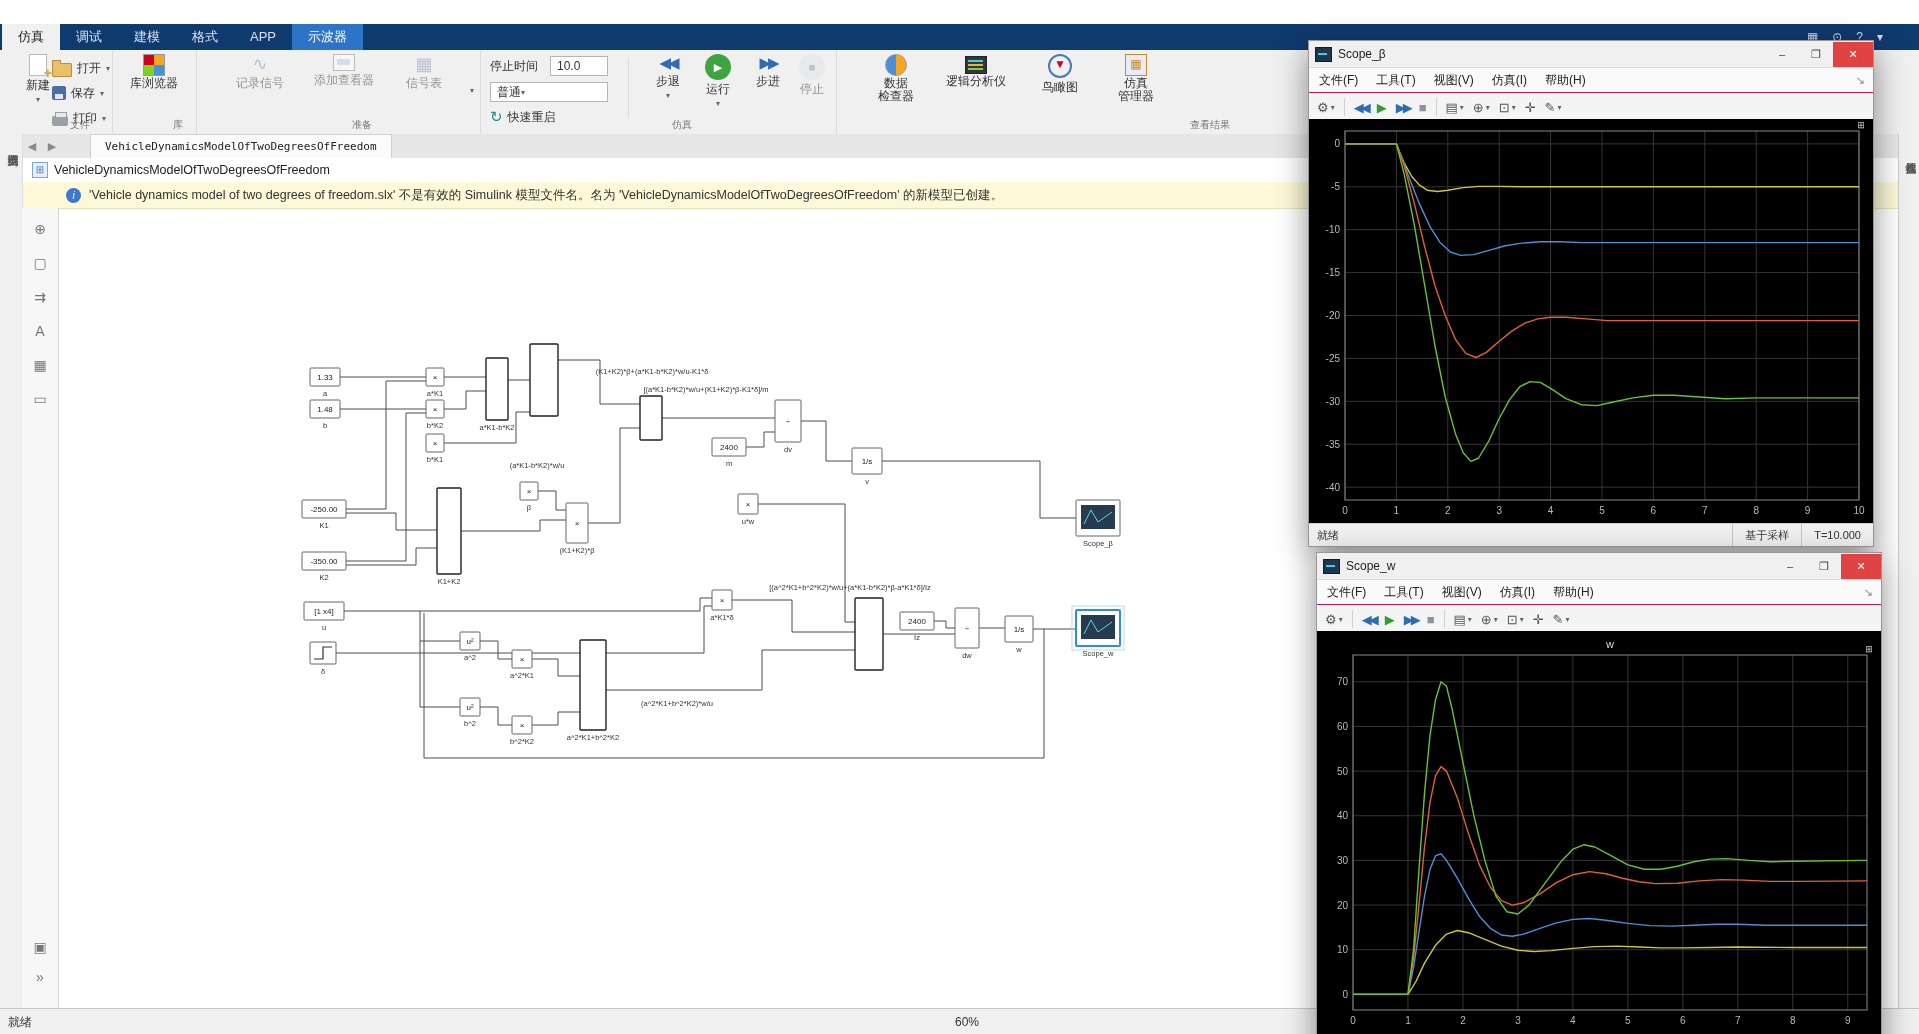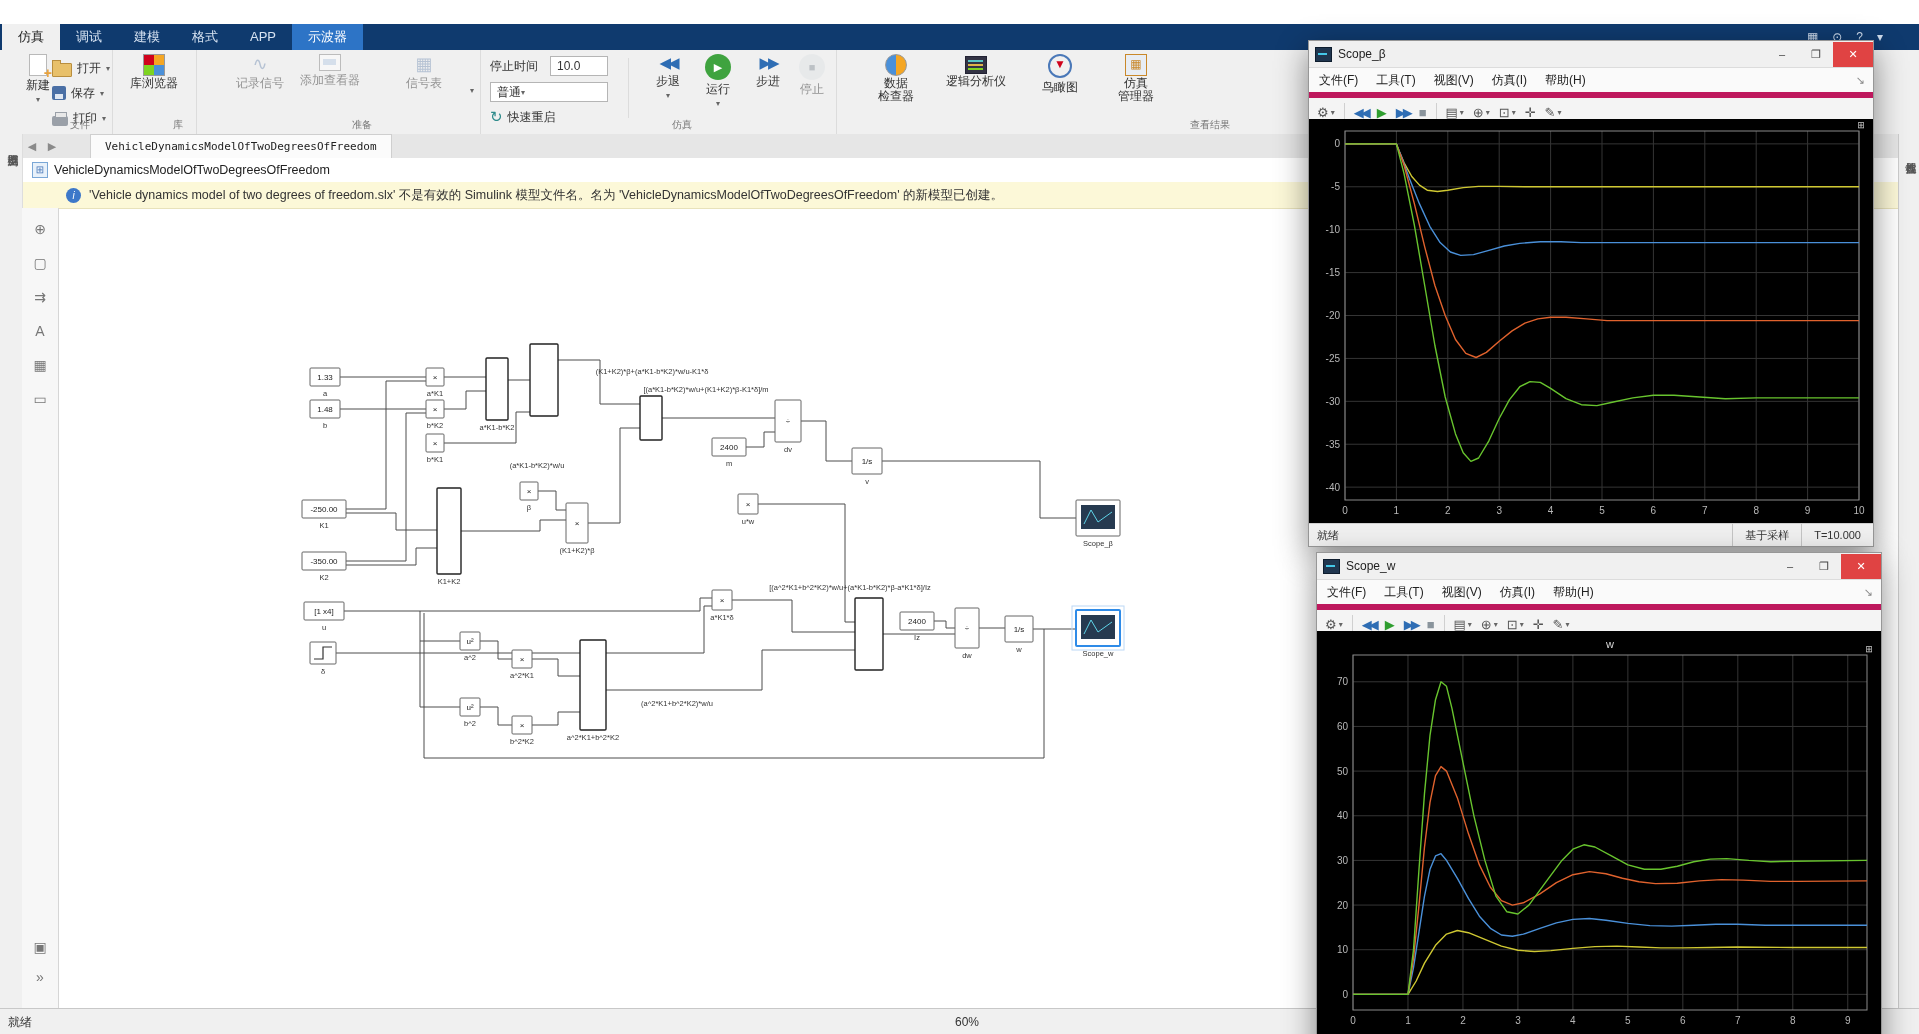--- a/index.html
+++ b/index.html
@@ -95,21 +95,21 @@
   
   .scope-window{position:absolute;width:564px;height:505px;background:#f0f0f0;border:1px solid #979797;box-shadow:0 10px 30px rgba(0,0,0,.45);z-index:30;}
   .sw-titlebar{height:26px;background:#f0f0f0;border-bottom:1px solid #dcdcdc;display:flex;align-items:center;}
   .sw-icon{width:15px;height:13px;margin:0 6px 0 6px;background:#20364f;border:1px solid #0e1d2e;position:relative;}
   .sw-icon::after{content:"";position:absolute;left:2px;top:5px;width:9px;height:2px;background:#45c8e8;}
   .sw-title{font-size:12px;color:#222;}
   .swc{width:34px;height:25px;display:flex;align-items:center;justify-content:center;font-size:11px;color:#444;}
   .swc-close{width:40px;background:#e04343;color:#fff;}
   .sw-controls{position:absolute;right:0;display:flex;}
   .sw-titlebar{position:relative;}
-  .sw-menubar{height:24px;background:#fafafa;border-bottom:6px solid #be185d;display:flex;align-items:center;gap:18px;padding-left:10px;font-size:12px;color:#222;position:relative;}
+  .sw-menubar{height:24px;background:#fafafa;border-bottom:1px solid #be185d;display:flex;align-items:center;gap:18px;padding-left:10px;font-size:12px;color:#222;position:relative;}
   .sw-menubar .dock{position:absolute;right:8px;color:#888;font-size:11px;}
   .sw-toolbar{height:28px;background:#f4f4f4;border-bottom:1px solid #dadada;display:flex;align-items:center;gap:9px;padding-left:8px;}
   .sw-tool{display:flex;align-items:center;gap:2px;font-size:13px;color:#555;}
   .sw-sep{width:1px;height:18px;background:#d0d0d0;}
   .sw-plot{position:absolute;left:0;top:78px;right:0;background:#000;}
   .sw-status{position:absolute;left:0;bottom:0;width:100%;height:22px;background:#f0f0f0;border-top:1px solid #cfcfcf;display:flex;align-items:center;font-size:11px;color:#333;}
   .sw-status .lft{margin-left:8px;}
   .sw-status-right{position:absolute;right:0;display:flex;height:22px;}
   .sw-status .cell{border-left:1px solid #c5c5c5;padding:0 12px;display:flex;align-items:center;}
 </style>
@@ -359,21 +359,21 @@
         <span style="width:52px;text-align:center;line-height:13px;">库浏览器</span>
       </div>
       <div class="glabel">库</div>
     </div>
 
     <div class="rgroup" style="left:196px;width:284px;">
       <div class="rbig disabled" style="left:32px;width:64px;">
         <span class="mi mi-glyph mi-wave">∿</span>
         <span>记录信号</span>
       </div>
-      <div class="rbig disabled" style="left:96px;width:76px;text-align:right;">
+      <div class="rbig disabled" style="left:110px;width:76px;text-align:right;">
         <span class="mi mi-screen"></span>
         <span>添加查看器</span>
       </div>
       <div class="rbig disabled" style="left:200px;width:56px;">
         <span class="mi mi-glyph" style="color:#7d96b8;">▦</span>
         <span>信号表</span>
       </div>
       <span class="caret" style="position:absolute;right:6px;top:36px;"></span>
       <div class="glabel">准备</div>
     </div>

